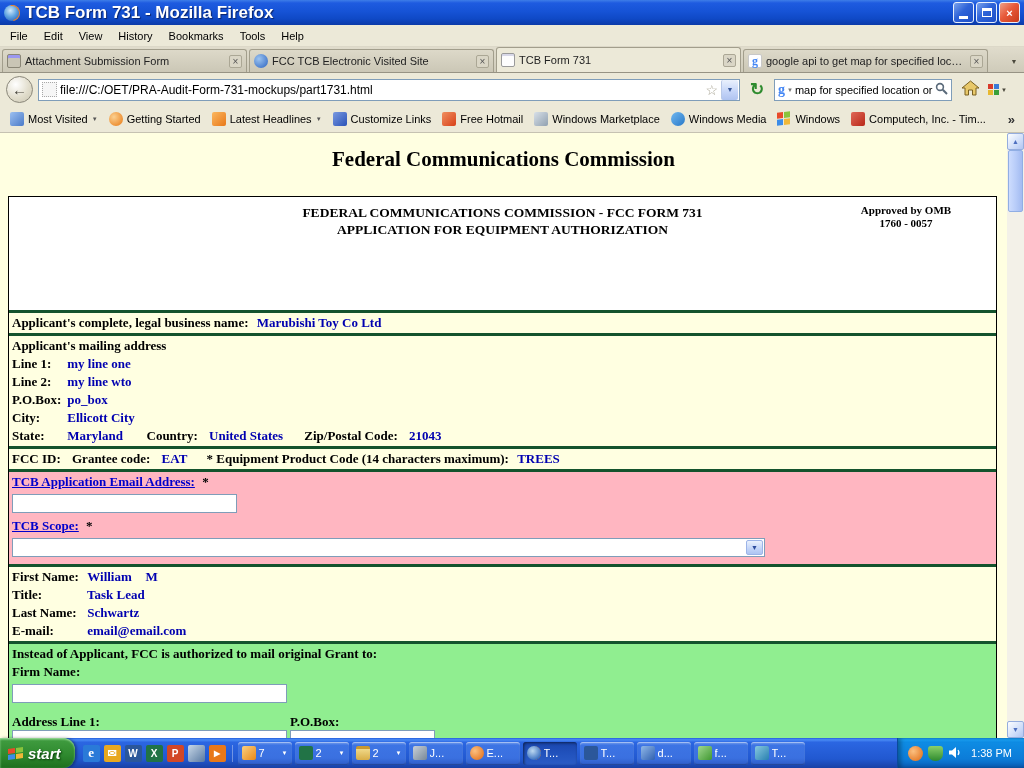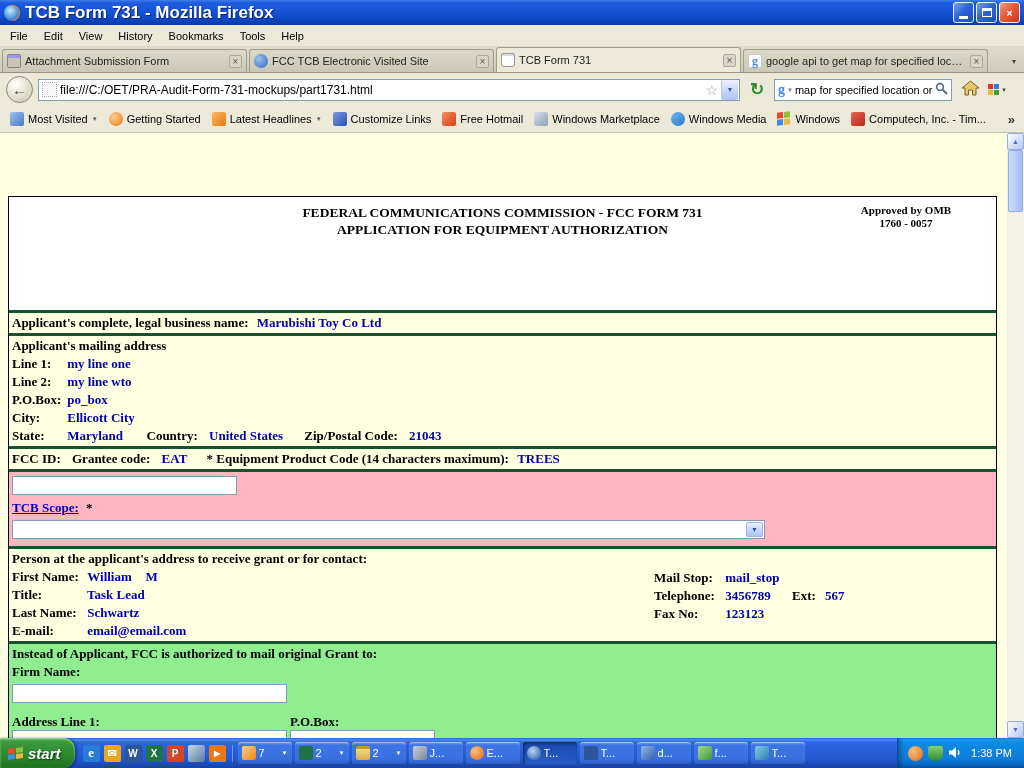--- a/index.html
+++ b/index.html
@@ -323,20 +323,21 @@
     </span>
     <span class="bm-item">
       <span class="bm-icon bi-ct"></span>
       <span>Computech, Inc. - Tim...</span>
     </span>
     <span class="bm-overflow">»</span>
   </div>
 
   <div class="content">
     <div class="page">
+      <div class="page-heading">Federal Communications Commission</div>
 
       <div class="fcc-form">
 
         <div class="sec sec-header">
           <div class="hdr-line">FEDERAL COMMUNICATIONS COMMISSION - FCC FORM 731</div>
           <div class="hdr-line">APPLICATION FOR EQUIPMENT AUTHORIZATION</div>
           <div class="hdr-omb">
             <div>Approved by OMB</div>
             <div>1760 - 0057</div>
           </div>
@@ -377,66 +378,53 @@
 
         <div class="sec">
           <span class="lbl mr8">FCC ID:</span>
           <span class="lbl mr8">Grantee code:</span>
           <span class="val mr16">EAT</span>
           <span class="lbl">* Equipment Product Code (14 characters maximum):</span>
           <span class="val" style="margin-left:5px;">TREES</span>
         </div>
 
         <div class="sec sec-tcb">
+          <div class="frow">
+            <span class="link-label">TCB Application Email Address:</span>
+            <span class="req">*</span>
+          </div>
           <input class="textbox" type="text" value="" style="">
           <div class="frow" style="margin-top:4px;">
             <span class="link-label">TCB Scope:</span>
             <span class="req">*</span>
           </div>
           <div class="scope-select">
             <span class="select-arrow">
                 <span>▼</span>
               </span>
           </div>
         </div>
 
         <div class="sec sec-contact">
-          <div class="frow lbl">Person at the applicant's address to receive grant or for contact:</div>
           <div class="frow">
             <span class="lbl wcl">First Name:</span>
             <span class="val wfn">William</span>
             <span class="val">M</span>
           </div>
           <div class="frow">
             <span class="lbl wcl">Title:</span>
             <span class="val">Task Lead</span>
           </div>
           <div class="frow">
             <span class="lbl wcl">Last Name:</span>
             <span class="val">Schwartz</span>
           </div>
           <div class="frow">
             <span class="lbl wcl">E-mail:</span>
             <span class="val">email@email.com</span>
-          </div>
-          <div class="contact-right">
-            <div class="frow">
-              <span class="lbl wrl">Mail Stop:</span>
-              <span class="val">mail_stop</span>
-            </div>
-            <div class="frow">
-              <span class="lbl wrl">Telephone:</span>
-              <span class="val">3456789</span>
-              <span class="lbl ext-l">Ext:</span>
-              <span class="val">567</span>
-            </div>
-            <div class="frow">
-              <span class="lbl wrl">Fax No:</span>
-              <span class="val">123123</span>
-            </div>
           </div>
         </div>
 
         <div class="sec sec-grant">
           <div class="frow lbl">Instead of Applicant, FCC is authorized to mail original Grant to:</div>
           <div class="frow lbl">Firm Name:</div>
           <input class="textbox firm-input" type="text" value="" style="">
           <div class="grant-row gap-top">
             <span class="lbl">Address Line 1:</span>
             <span class="lbl pos2">P.O.Box:</span>

